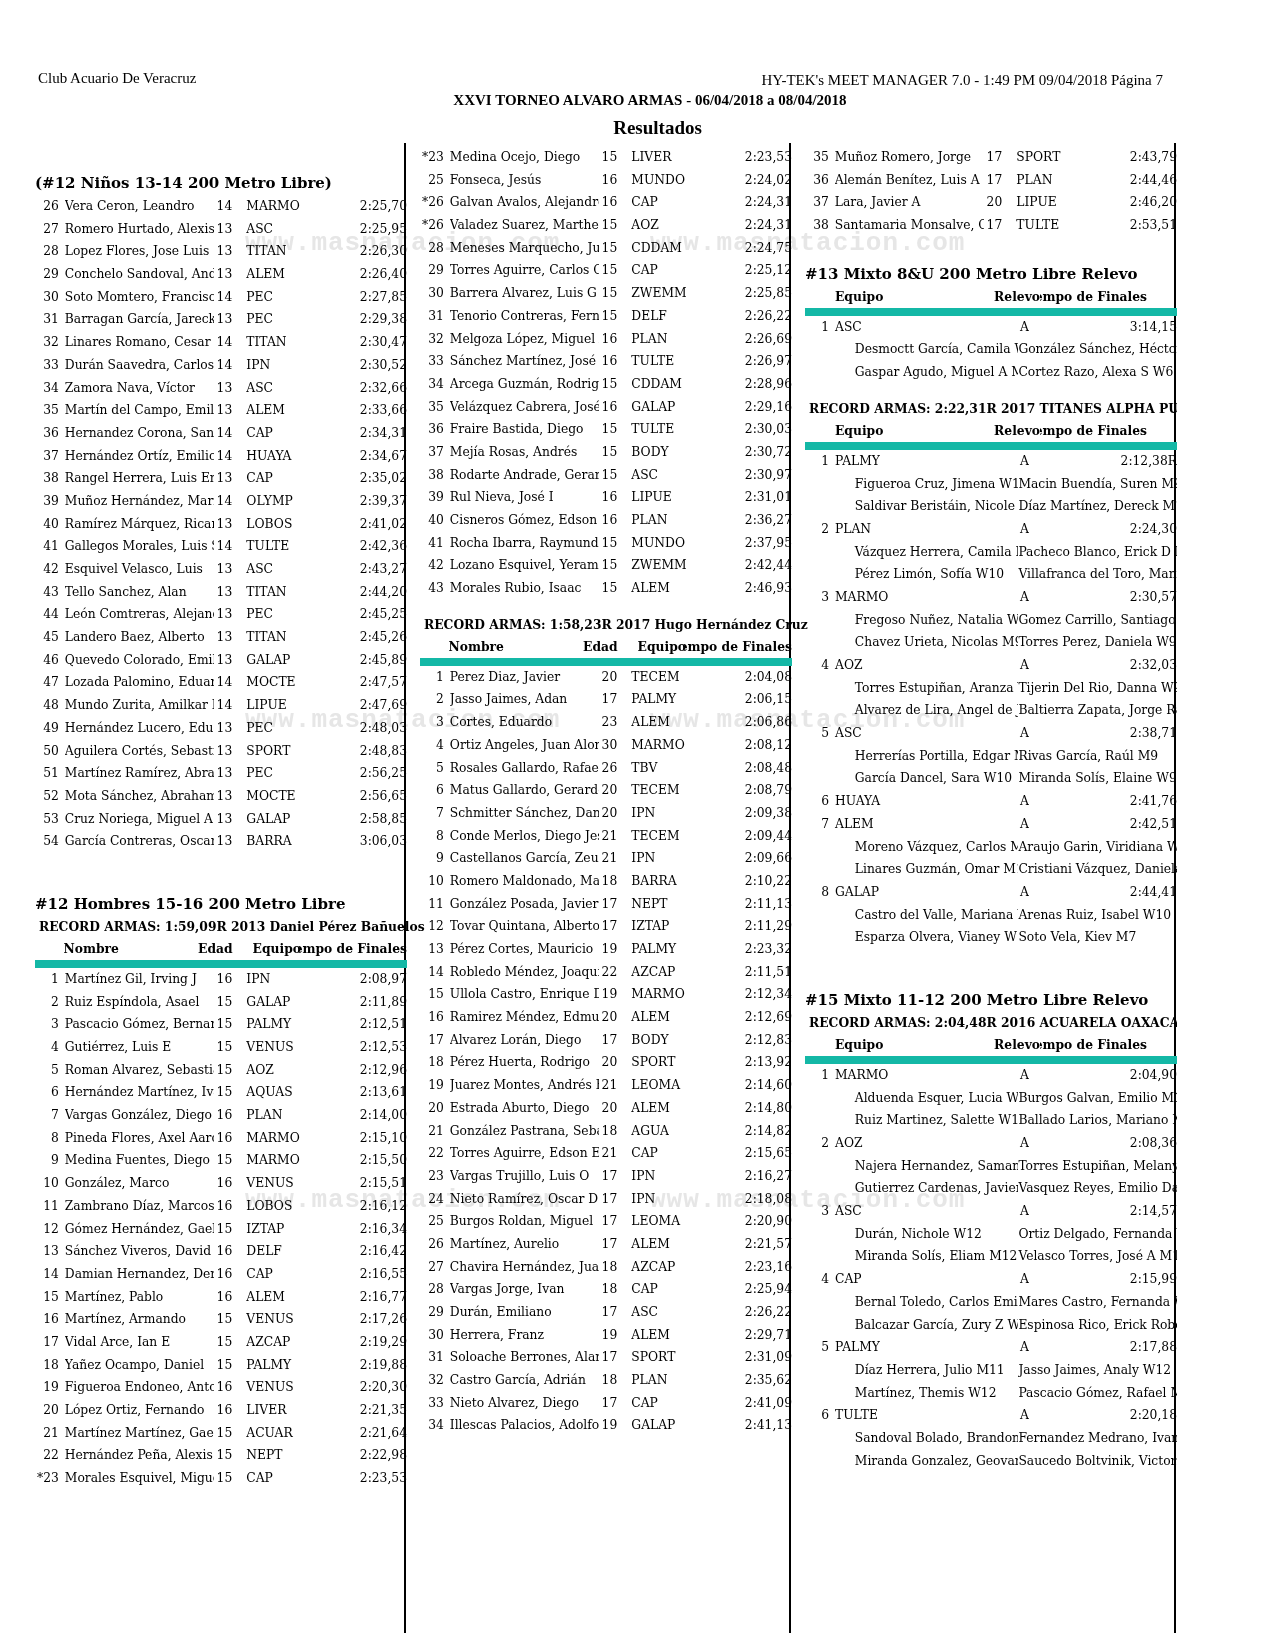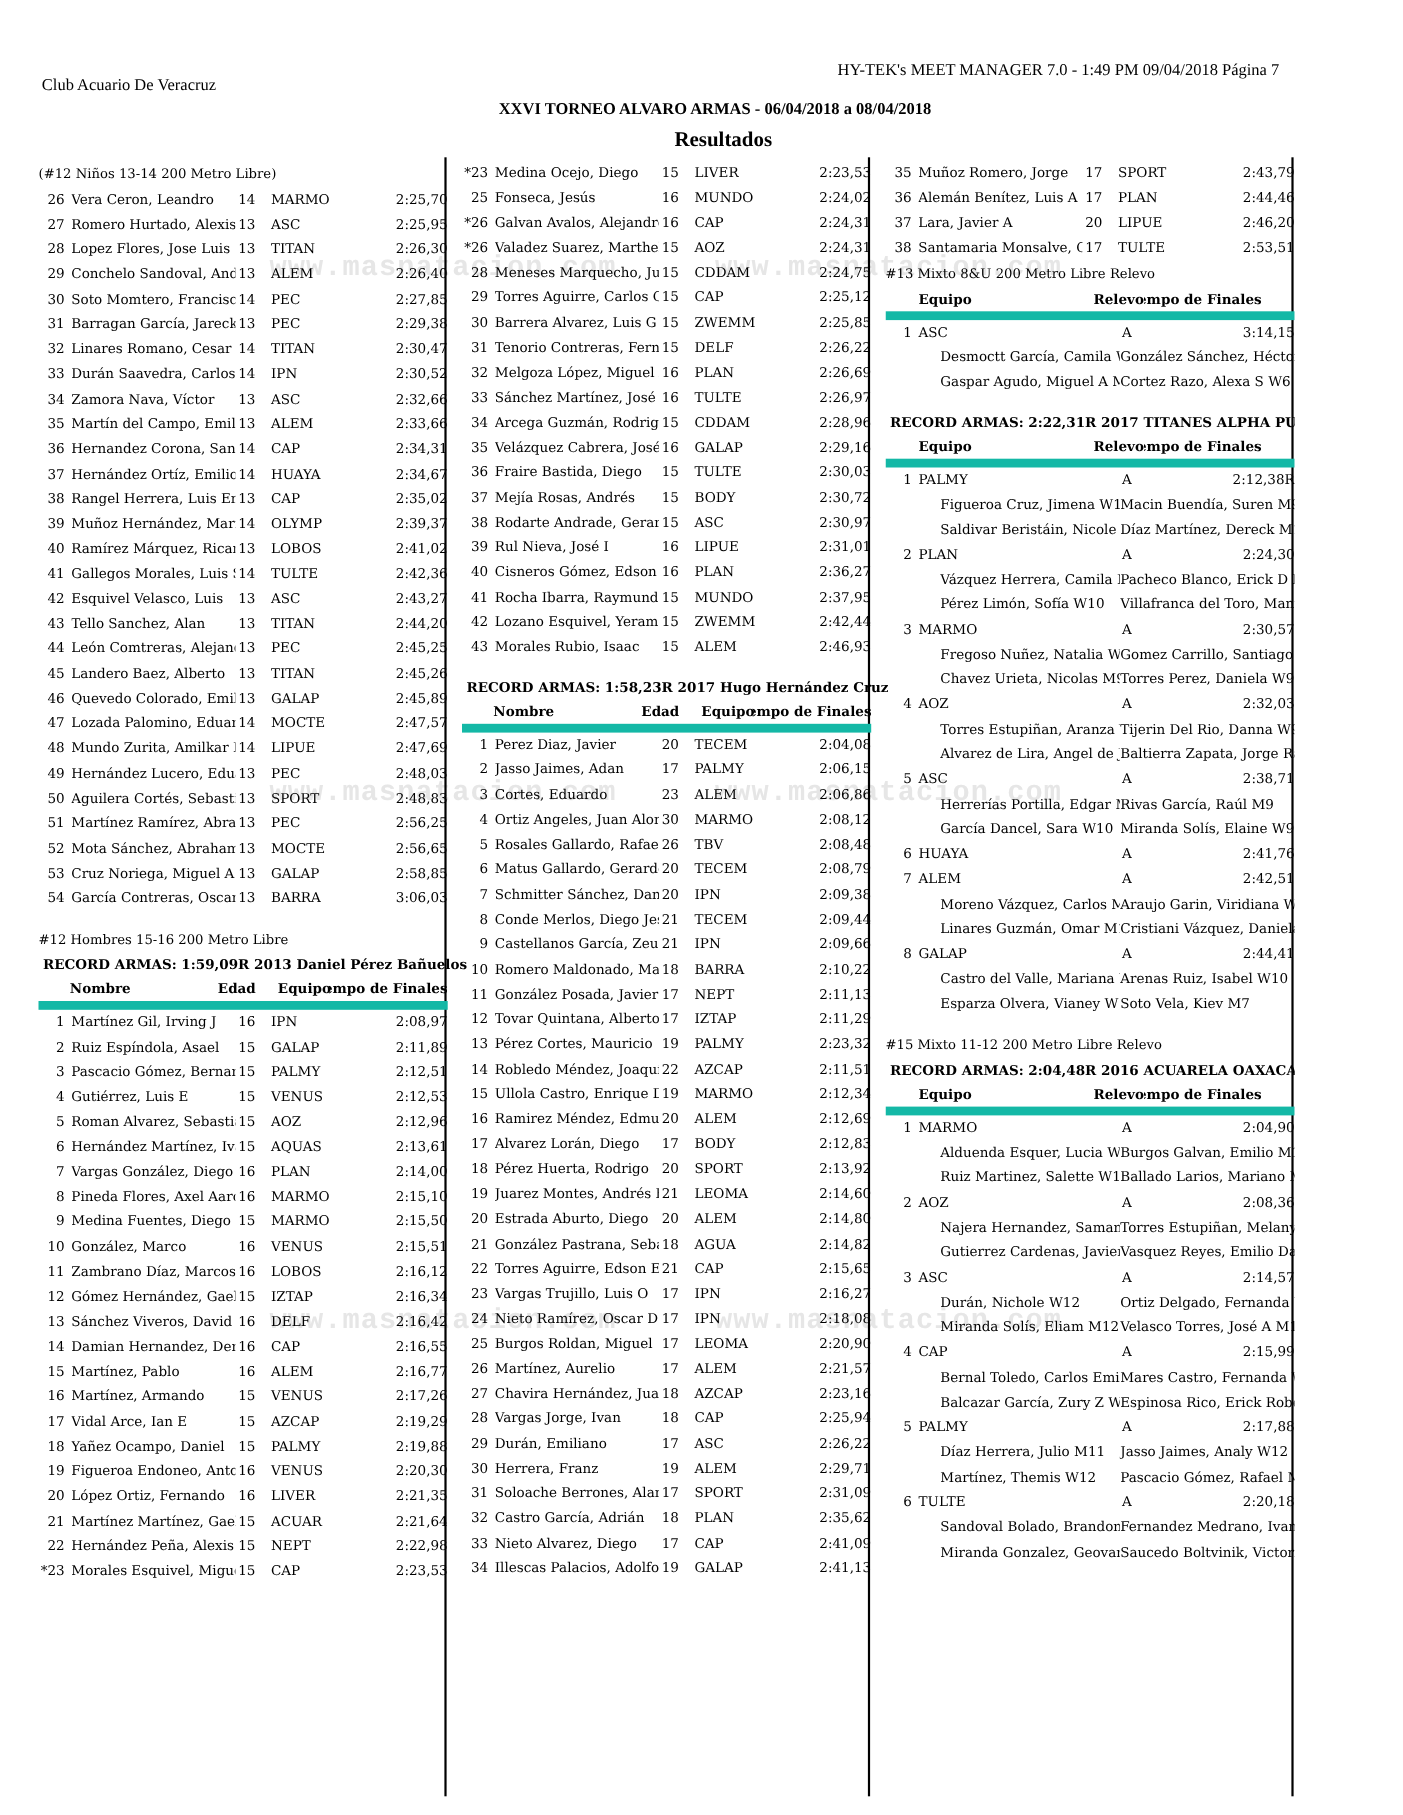--- a/index.html
+++ b/index.html
@@ -1,27 +1,27 @@
 <!DOCTYPE html>
 <html><head>
 <meta charset="utf-8">
 <style>
   html, body { margin: 0; padding: 0; background: #ffffff; }
   body { width: 1275px; height: 1650px; position: relative; overflow: hidden;
          font-family: "DejaVu Serif", serif; color: #000; }
   .hdr-left { position: absolute; left: 38px; top: 70px; font-size: 15px; font-family: "Liberation Serif", serif; }
-  .hdr-right { position: absolute; right: 112px; top: 56px; font-size: 15px; font-family: "Liberation Serif", serif; }
+  .hdr-right { position: absolute; right: 112px; top: 72px; font-size: 15px; font-family: "Liberation Serif", serif; }
   .hdr-title { position: absolute; left: 0; width: 1275px; text-align: center; top: 92px; font-size: 15px; font-weight: bold; font-family: "Liberation Serif", serif; padding-left: 25px; box-sizing: border-box; }
   .hdr-sub { position: absolute; left: 0; width: 1275px; text-align: center; top: 117px; font-size: 19px; font-weight: bold; font-family: "Liberation Serif", serif; padding-left: 40px; box-sizing: border-box; }
   .vline { position: absolute; top: 143px; width: 2px; height: 1490px; background: #000; }
   .col { position: absolute; top: 146px; width: 372px; font-size: 12.3px; }
   .col1 { left: 35px; }
   .col2 { left: 420px; }
   .col3 { left: 805px; width: 372px; overflow: hidden; }
-  .ev-title { font-weight: normal; font-size: 12px; height: 24px; line-height: 24px; white-space: nowrap; }
+  .ev-title { font-weight: bold; font-size: 15px; height: 24px; line-height: 24px; white-space: nowrap; margin-top: 25px; }
   .record { font-weight: bold; font-size: 12.3px; height: 22px; line-height: 22px; white-space: nowrap; padding-left: 4px; }
   .thead { display: flex; font-weight: bold; height: 22px; line-height: 22px; border-bottom: 8px solid #14b8a6; white-space: nowrap; }
   .row { display: flex; height: 22.7px; line-height: 22.7px; white-space: nowrap; }
   .c-pl { width: 30px; text-align: right; padding-right: 6px; box-sizing: border-box; }
   .c-nm { width: 150px; overflow: hidden; }
   .c-ag { width: 30px; text-align: left; padding-left: 3px; }
   .c-tm { width: 62px; }
   .c-ti { width: 100px; text-align: right; overflow: hidden; }
   .thead .c-ag { text-align: right; padding-left: 0; padding-right: 20px; width: 36px; }
   .thead .c-nm { width: 144px; }

